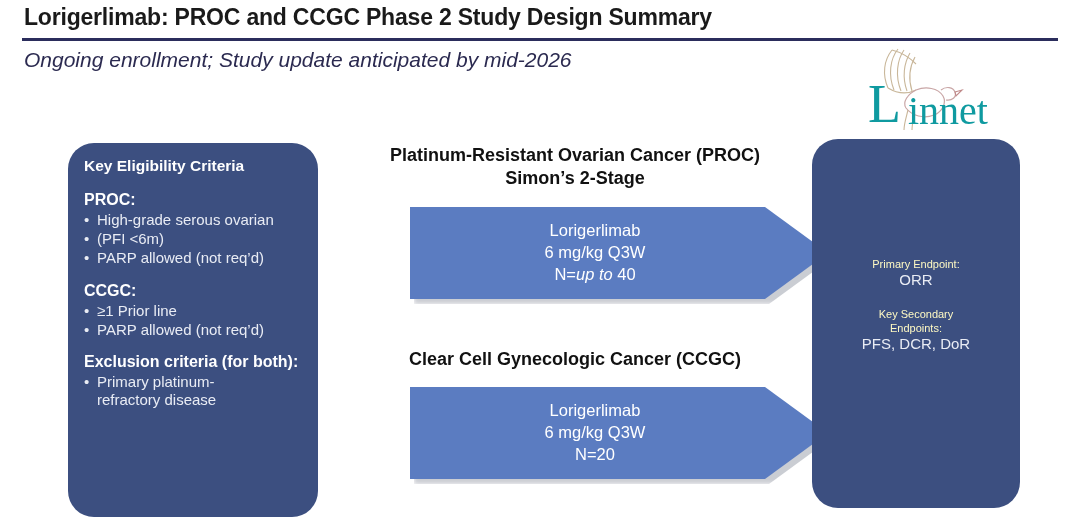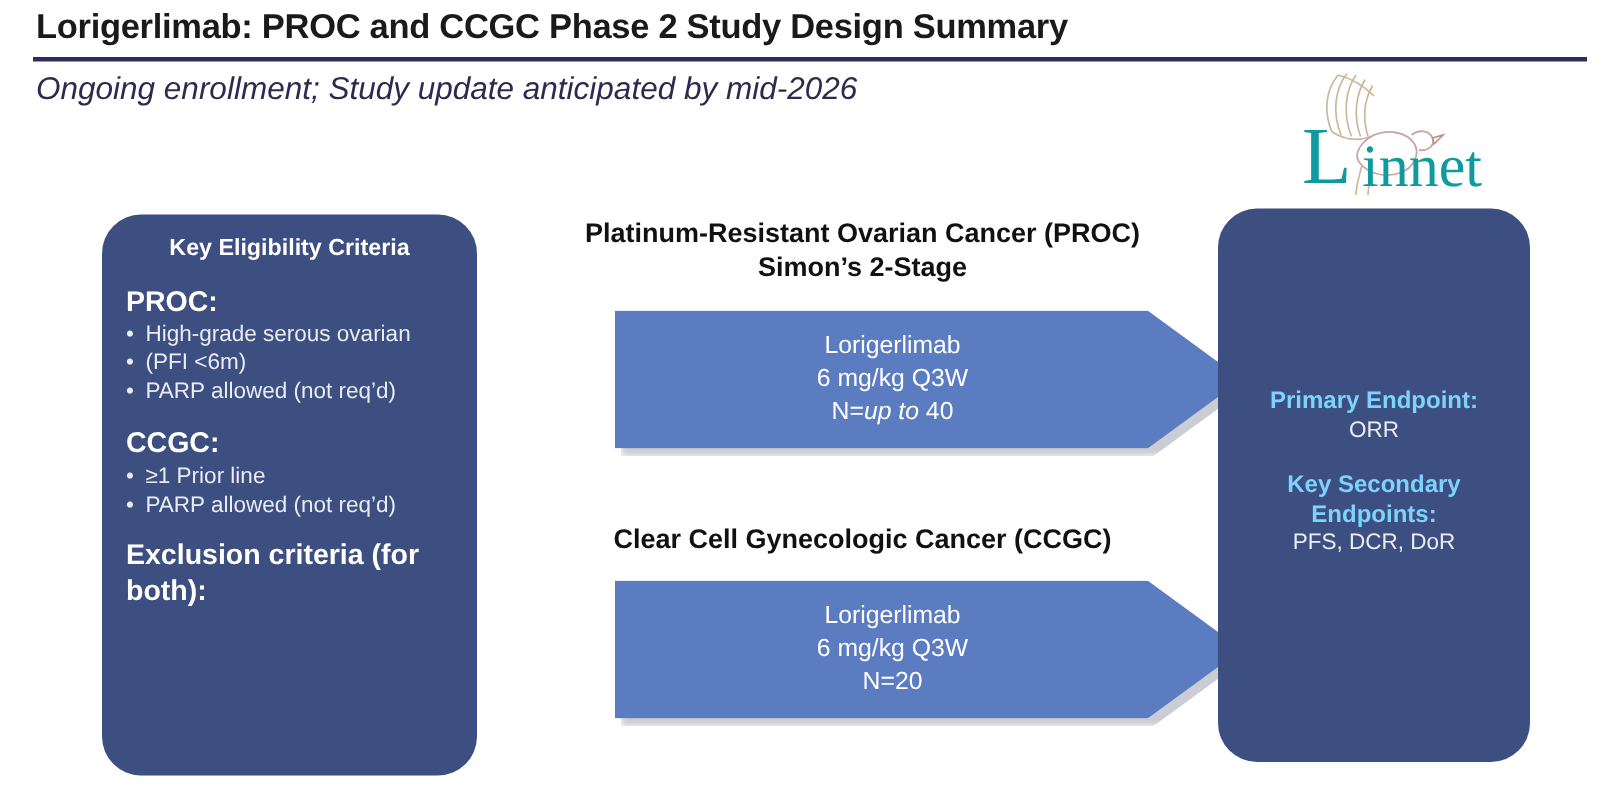--- a/index.html
+++ b/index.html
@@ -73,26 +73,26 @@
     left: 812px;
     top: 139px;
     width: 208px;
     height: 369px;
   }
 
   .panel-heading {
     color: #ffffff;
     font-size: 15.5px;
     font-weight: bold;
-    text-align: center;
+    text-align: left;
     line-height: 1.2;
   }
   .panel-subhead {
     color: #ffffff;
-    font-size: 19px;
+    font-size: 16px;
     font-weight: bold;
     margin-top: 14px;
     line-height: 1.25;
   }
   .panel-subhead.tight { margin-top: 13px; }
   .bullet-list {
     list-style: none;
     margin: 0;
     padding: 0;
   }
@@ -118,23 +118,23 @@
 
   
   #endpoints-inner {
     position: absolute;
     left: 0;
     right: 0;
     top: 119px;
     text-align: center;
   }
   .endpoint-label {
-    color: #7dd3fc;
-    font-size: 16px;
-    font-weight: bold;
+    color: #fef9c3;
+    font-size: 11px;
+    font-weight: normal;
     line-height: 1.22;
   }
   .endpoint-value {
     color: #e9ecf4;
     font-size: 15px;
     line-height: 1.25;
   }
   .endpoint-gap { height: 18px; }
 
   
@@ -250,20 +250,26 @@
   <ul class="bullet-list">
     <li>
       <span>≥1 Prior line</span>
     </li>
     <li>
       <span>PARP allowed (not req’d)</span>
     </li>
   </ul>
 
   <div class="panel-subhead tight">Exclusion criteria (for both):</div>
+  <ul class="bullet-list">
+    <li>
+      <span>Primary platinum-</span>
+      <span class="bullet-cont">refractory disease</span>
+    </li>
+  </ul>
 </div>
 
 <div class="cohort-heading" id="proc-heading">
   <div>Platinum-Resistant Ovarian Cancer (PROC)</div>
   <div>Simon’s 2-Stage</div>
 </div>
 
 <div class="arrow-block" id="proc-arrow">
   <div class="arrow-shadow"></div>
   <div class="arrow-shape"></div>

